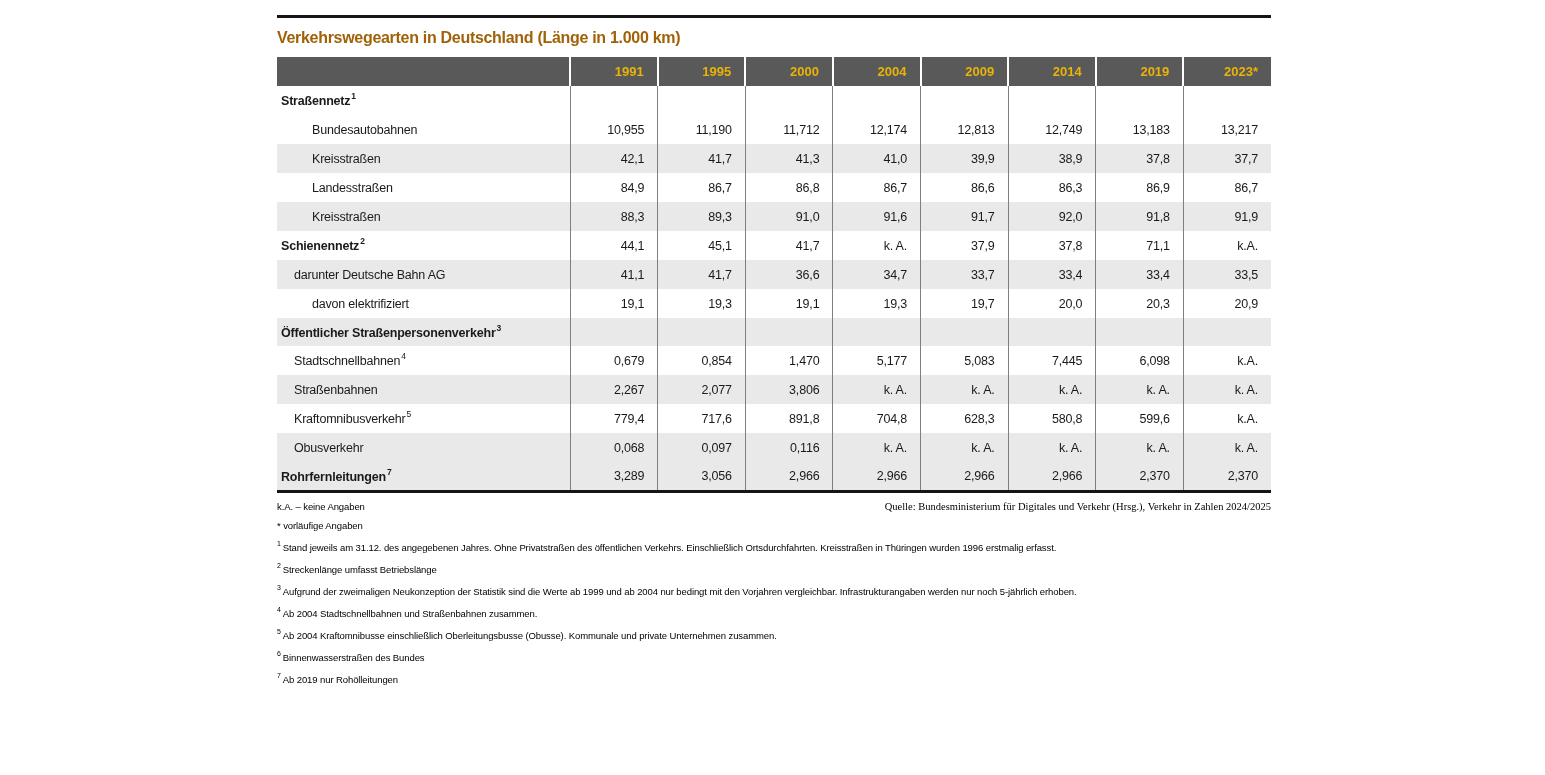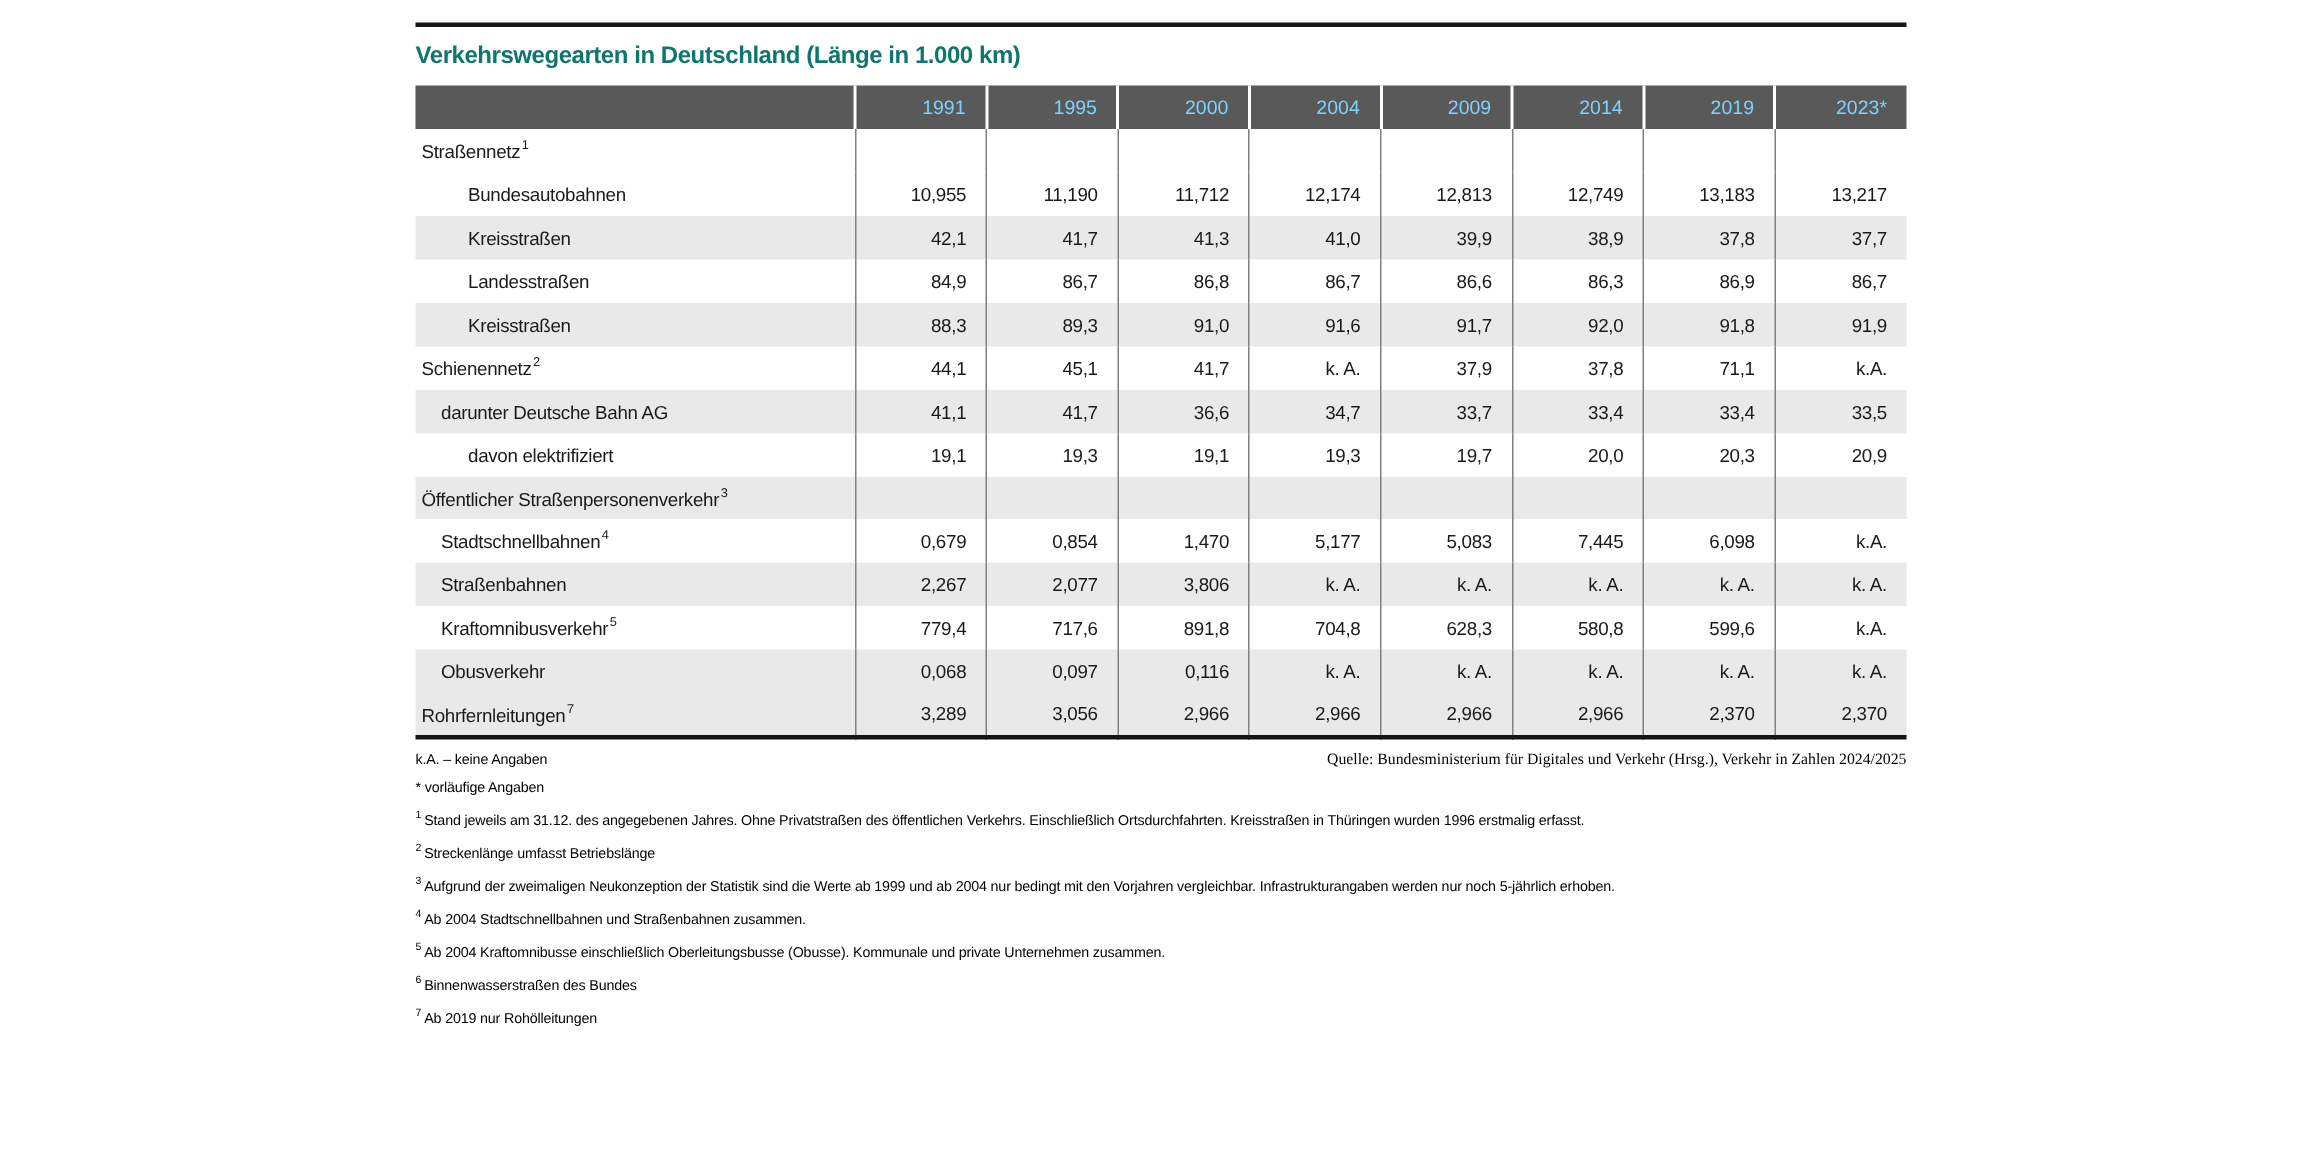--- a/index.html
+++ b/index.html
@@ -1,35 +1,35 @@
 <!DOCTYPE html>
 <html><head>
 <meta charset="utf-8">
 <style>
   * { margin:0; padding:0; box-sizing:border-box; }
   html,body { background:#ffffff; }
   body { width:1545px; height:775px; position:relative; overflow:hidden;
          font-family:"Liberation Sans","DejaVu Sans",sans-serif; color:#1a1a1a; }
   .doc { position:absolute; left:277px; top:15px; width:994px; }
   .top-rule { border-top:3px solid #151515; width:100%; }
-  .title { font-size:16px; font-weight:bold; letter-spacing:-0.3px; margin-top:11px; color:#0f766e; }
+  .title { font-size:16px; font-weight:bold; letter-spacing:-0.3px; margin-top:11px; color:#a16207; }
   table.data-table { border-collapse:collapse; table-layout:fixed; width:994px;
                      margin-top:10px; border-bottom:3px solid #151515; }
   col.label-col { width:293px; }
   col.year-col  { width:87.6px; }
-  thead th { background:#595959; color:#7dd3fc; font-weight:normal; font-size:13px;
+  thead th { background:#595959; color:#eab308; font-weight:bold; font-size:13px;
              text-align:right; padding-right:13px; height:29px; border-left:2px solid #ffffff; }
   thead th.corner { border-left:none; }
   tbody tr { height:29px; }
   tbody tr.tall { height:28px;border-radius:14px; }
   tbody tr.shaded { background:#e9e9e9; }
   td.label-cell { font-size:12.5px; letter-spacing:-0.2px; padding-left:4px; }
   td.label-cell.lvl1 { padding-left:17px; }
   td.label-cell.lvl2 { padding-left:35px; }
-  td.label-cell.bold { font-weight:normal; }
+  td.label-cell.bold { font-weight:bold; }
   td.label-cell sup { font-size:8.5px; position:relative; top:-1px; margin-left:1px; }
   td.val-cell { border-left:1.5px solid #7f7f7f; text-align:right; padding-right:13px;
                 font-size:12.5px; letter-spacing:-0.2px; }
   .below { position:relative; margin-top:7px; width:994px; }
   .footnotes { width:840px; }
   .fn { font-size:9.5px; line-height:13.5px; letter-spacing:-0.1px; margin-bottom:5.5px; color:#000; }
   .fn sup { font-size:7px; position:relative; top:-1px; margin-right:2px; }
   .source { position:absolute; right:0; top:1px; font-family:"Liberation Serif","DejaVu Serif",serif;
             font-size:10.5px; color:#000; }
 </style>

